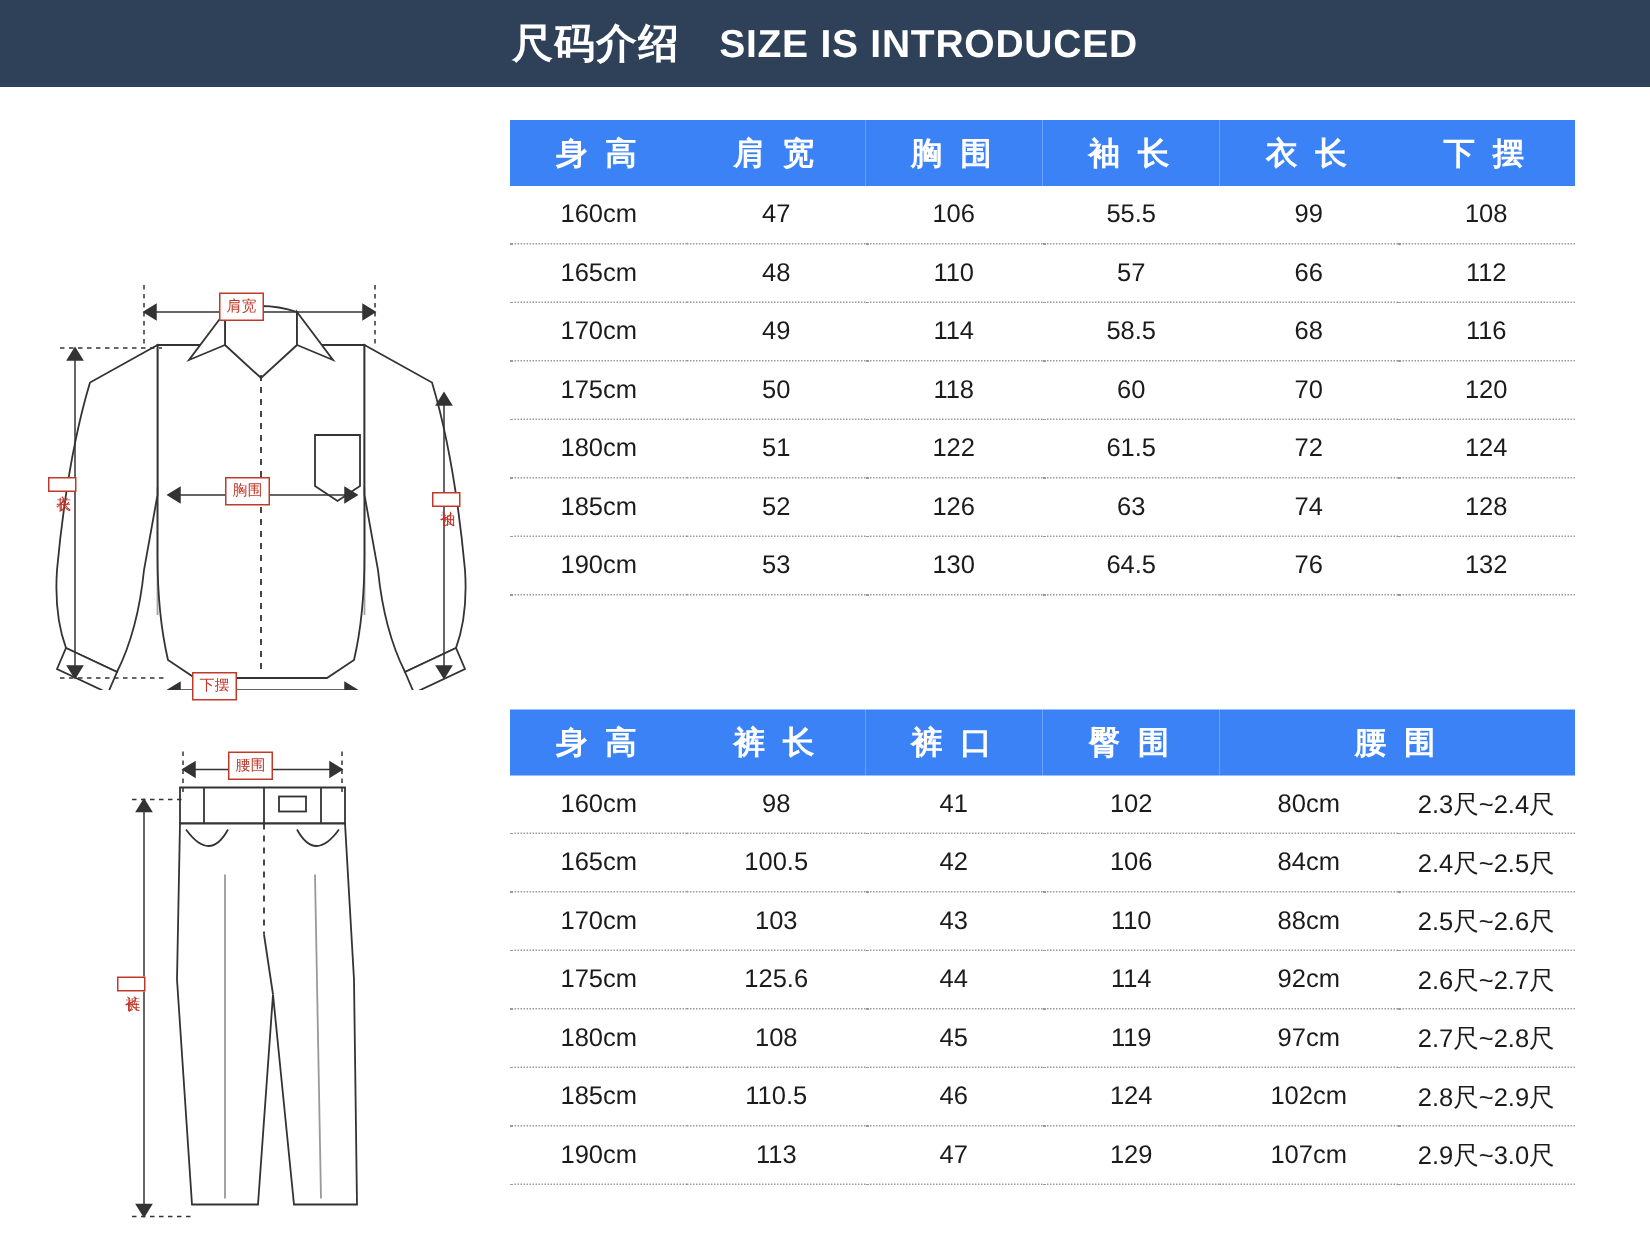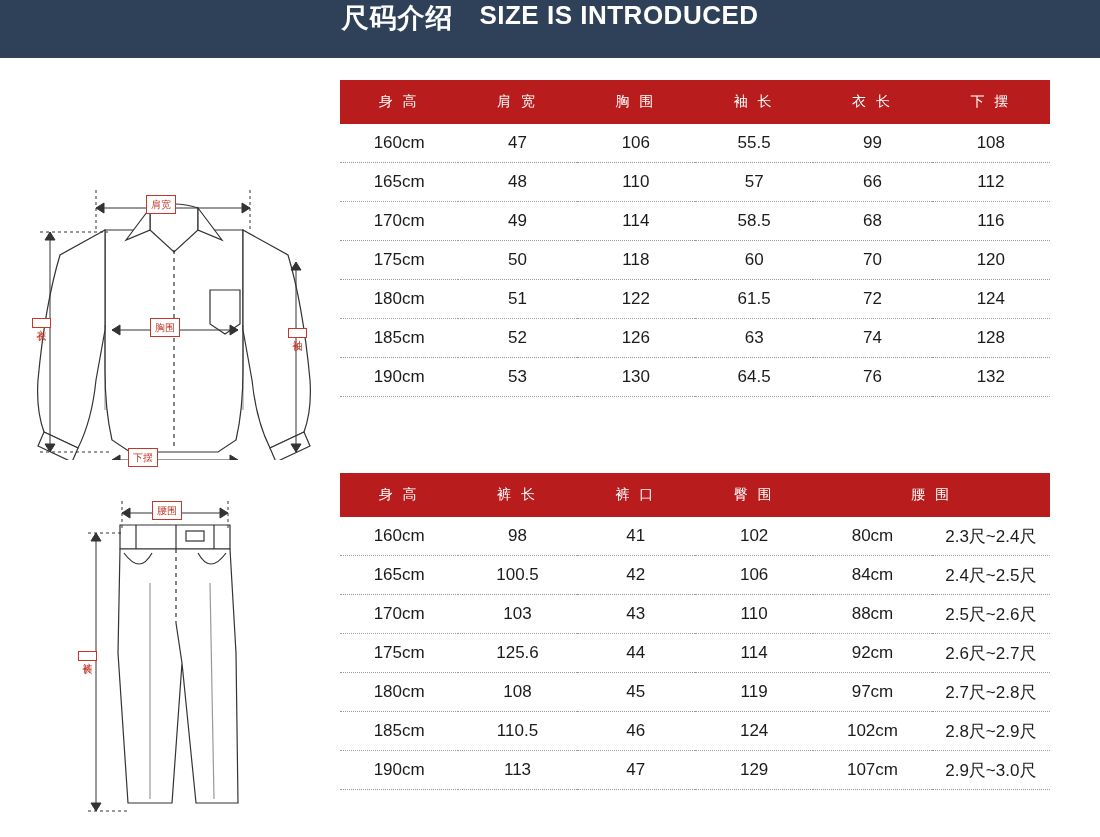--- a/index.html
+++ b/index.html
@@ -14,20 +14,21 @@
     color: #222;
     position: relative;
     overflow: hidden;
   }
 
   
   .header {
     height: 58px;
     background: #2f4158;
     display: flex;
+    align-items: center;
     justify-content: center;
     gap: 26px;
     color: #ffffff;
   }
   .header .title-cn {
     font-size: 27px;
     font-weight: bold;
     letter-spacing: 1px;
   }
   .header .title-en {
@@ -60,24 +61,24 @@
   }
 
   
   table.size-table {
     border-collapse: collapse;
     width: 710px;
     table-layout: fixed;
     font-size: 17px;
   }
   table.size-table thead th {
-    background: #b91c1c;
+    background: #3b82f6;
     color: #ffffff;
-    font-size: 14px;
-    font-weight: normal;
+    font-size: 21px;
+    font-weight: bold;
     height: 42px;
     letter-spacing: 3px;
     border: none;
   }
   table.size-table tbody td {
     height: 36px;
     text-align: center;
     color: #1b1b1b;
     font-size: 17px;
     border-bottom: 1px dotted #9a9a9a;

